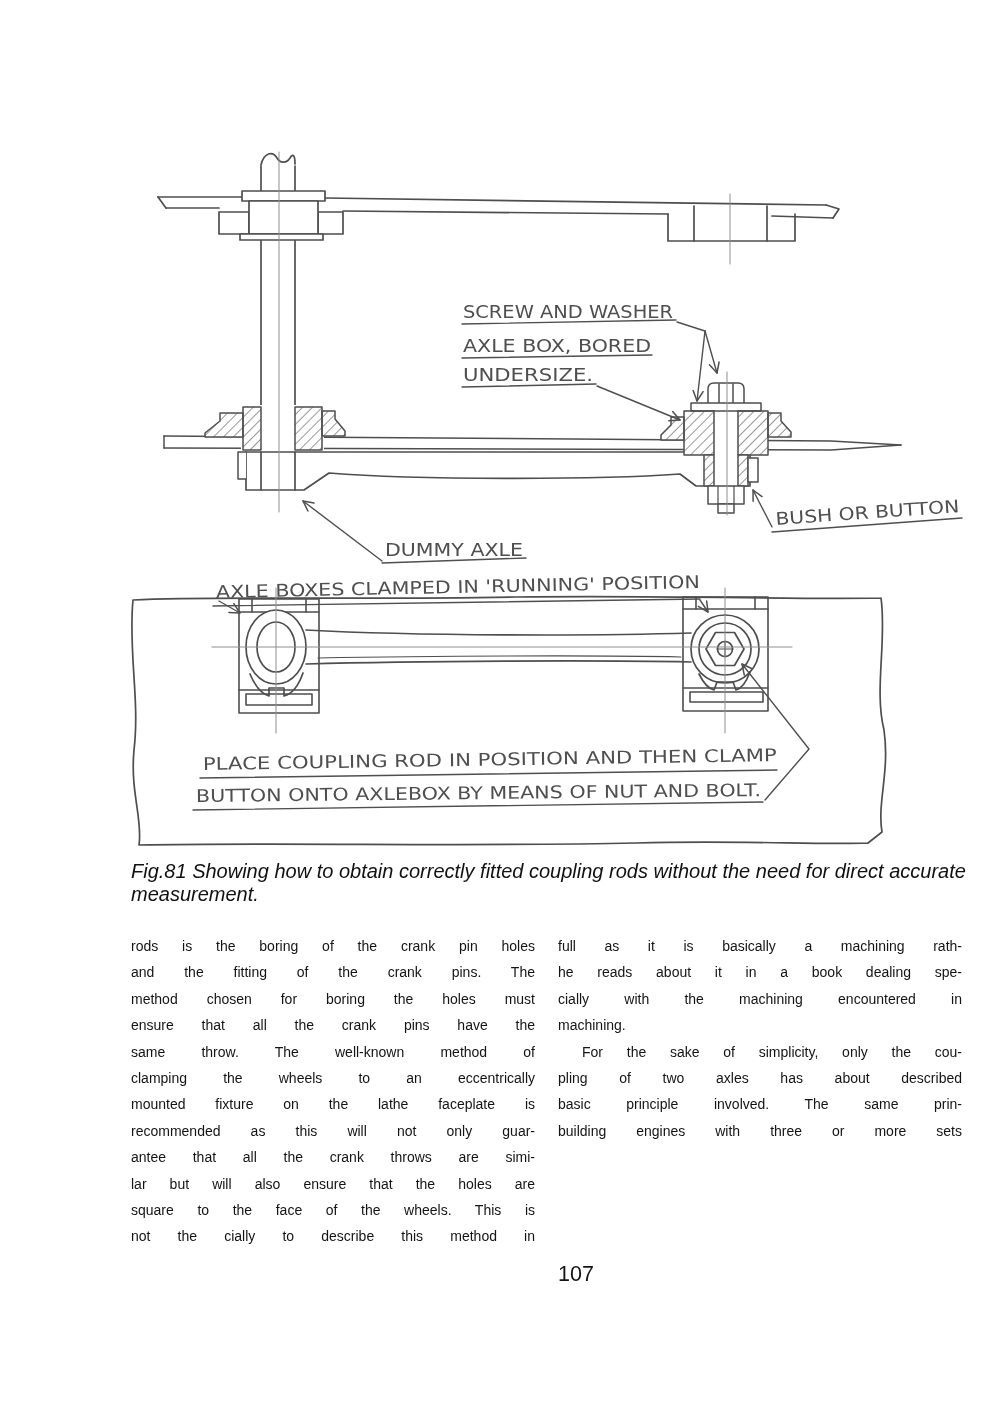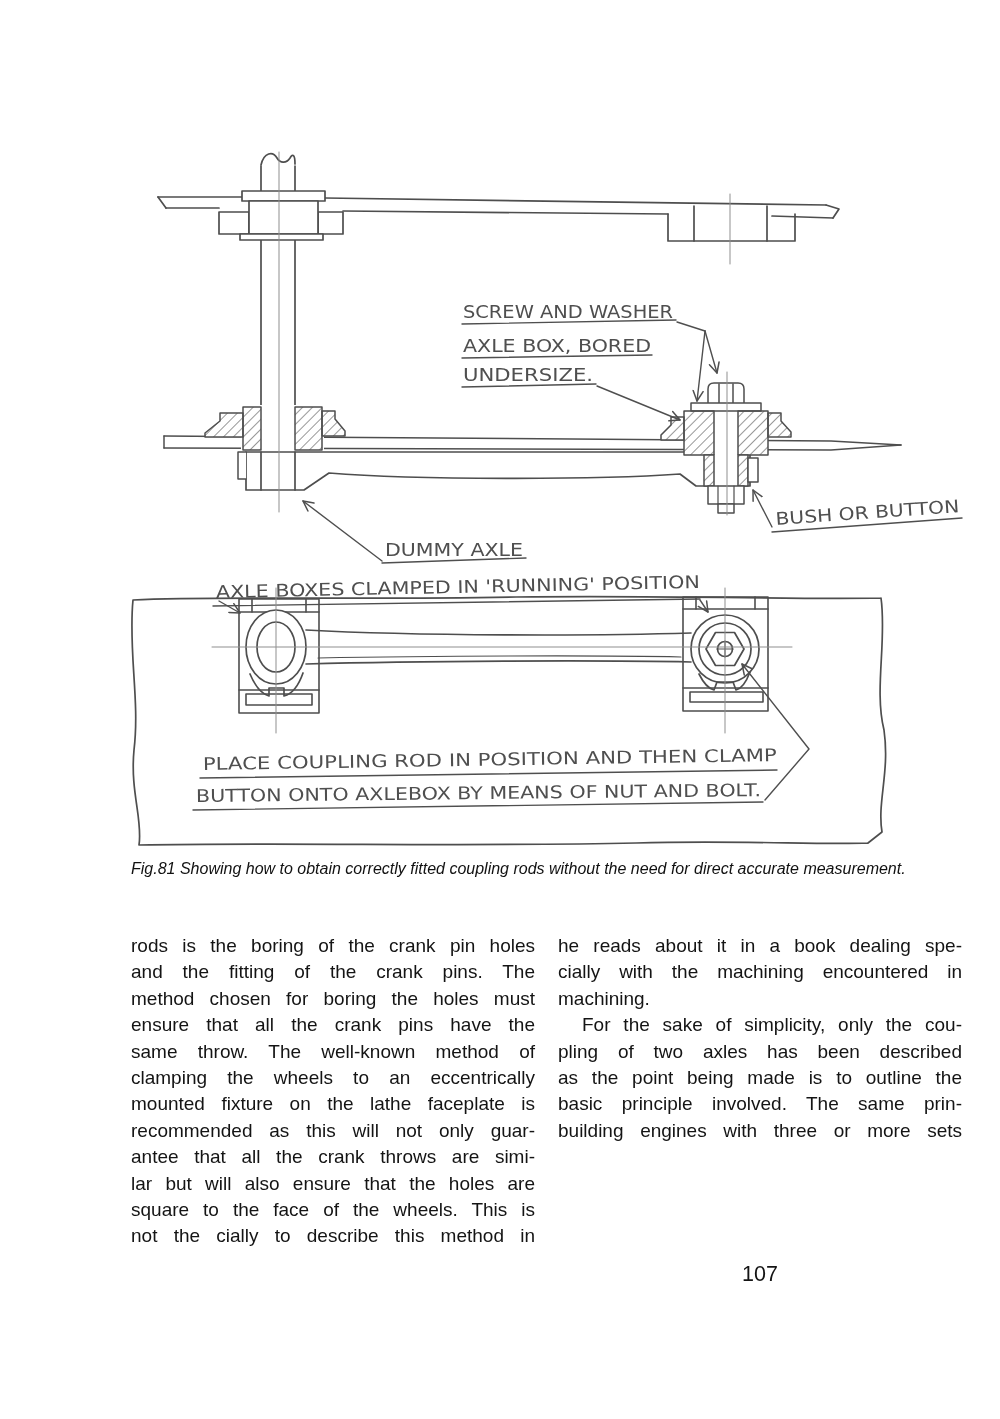--- a/index.html
+++ b/index.html
@@ -1,29 +1,29 @@
 <!DOCTYPE html>
 <html><head>
 <meta charset="utf-8">
 <style>
   html,body{margin:0;padding:0;background:#ffffff;}
   #page{position:relative;width:1000px;height:1419px;background:#ffffff;overflow:hidden;
         font-family:"Liberation Sans",sans-serif;color:#141414;margin-left:36px;}
   #figure-svg{position:absolute;left:0;top:0;}
   .hand{font-family:"DejaVu Sans",sans-serif;font-size:17.5px;fill:#4f4f4f;}
   .caption{position:absolute;left:95px;top:860px;width:845px;
-           font-style:italic;font-size:16px;color:#111;}
-  .col{position:absolute;top:933px;width:404px;font-size:19px;line-height:26.4px;}
+           font-style:italic;font-size:20px;color:#111;}
+  .col{position:absolute;top:933px;width:404px;font-size:14px;line-height:26.4px;}
   #col-left{left:95px;}
   #col-right{left:522px;}
   .tl{text-align:justify;text-align-last:justify;white-space:normal;}
   .tl.end{text-align-last:left;}
   .tl.ind{text-indent:24px;}
   .pagenum{position:absolute;left:522px;top:1262px;width:404px;
-           text-align:center;font-size:21.5px;color:#141414;}
+           text-align:left;font-size:21.5px;color:#141414;}
 </style>
 </head>
 <body>
 
 <div id="page">
 
 <svg id="figure-svg" width="1000" height="880" viewBox="0 0 1000 880" stroke-linecap="round" stroke-linejoin="round">
   <defs>
     <pattern id="hatch" patternUnits="userSpaceOnUse" width="7" height="7" patternTransform="rotate(45)">
       <line x1="0" y1="0" x2="0" y2="7" stroke="#606060" stroke-width="1.3"></line>
@@ -209,25 +209,25 @@
   <div class="tl">clamping the wheels to an eccentrically</div>
   <div class="tl">mounted fixture on the lathe faceplate is</div>
   <div class="tl">recommended as this will not only guar-</div>
   <div class="tl">antee that all the crank throws are simi-</div>
   <div class="tl">lar but will also ensure that the holes are</div>
   <div class="tl">square to the face of the wheels. This is</div>
   <div class="tl">not the cially to describe this method in</div>
 </div>
 
 <div id="col-right" class="col">
+  <div class="tl">full as it is basically a machining rath-</div>
   <div class="tl">he reads about it in a book dealing spe-</div>
   <div class="tl">cially with the machining encountered in</div>
   <div class="tl end">machining.</div>
   <div class="tl ind">For the sake of simplicity, only the cou-</div>
-  <div class="tl">pling of two axles has been described</div>
-  <div class="tl">as the point being made is to outline the</div>
+  <div class="tl">pling of two axles has about described</div>
   <div class="tl">basic principle involved. The same prin-</div>
   <div class="tl">building engines with three or more sets</div>
 </div>
 
 <div class="pagenum">107</div>
 
 </div>
 
 </body></html>

